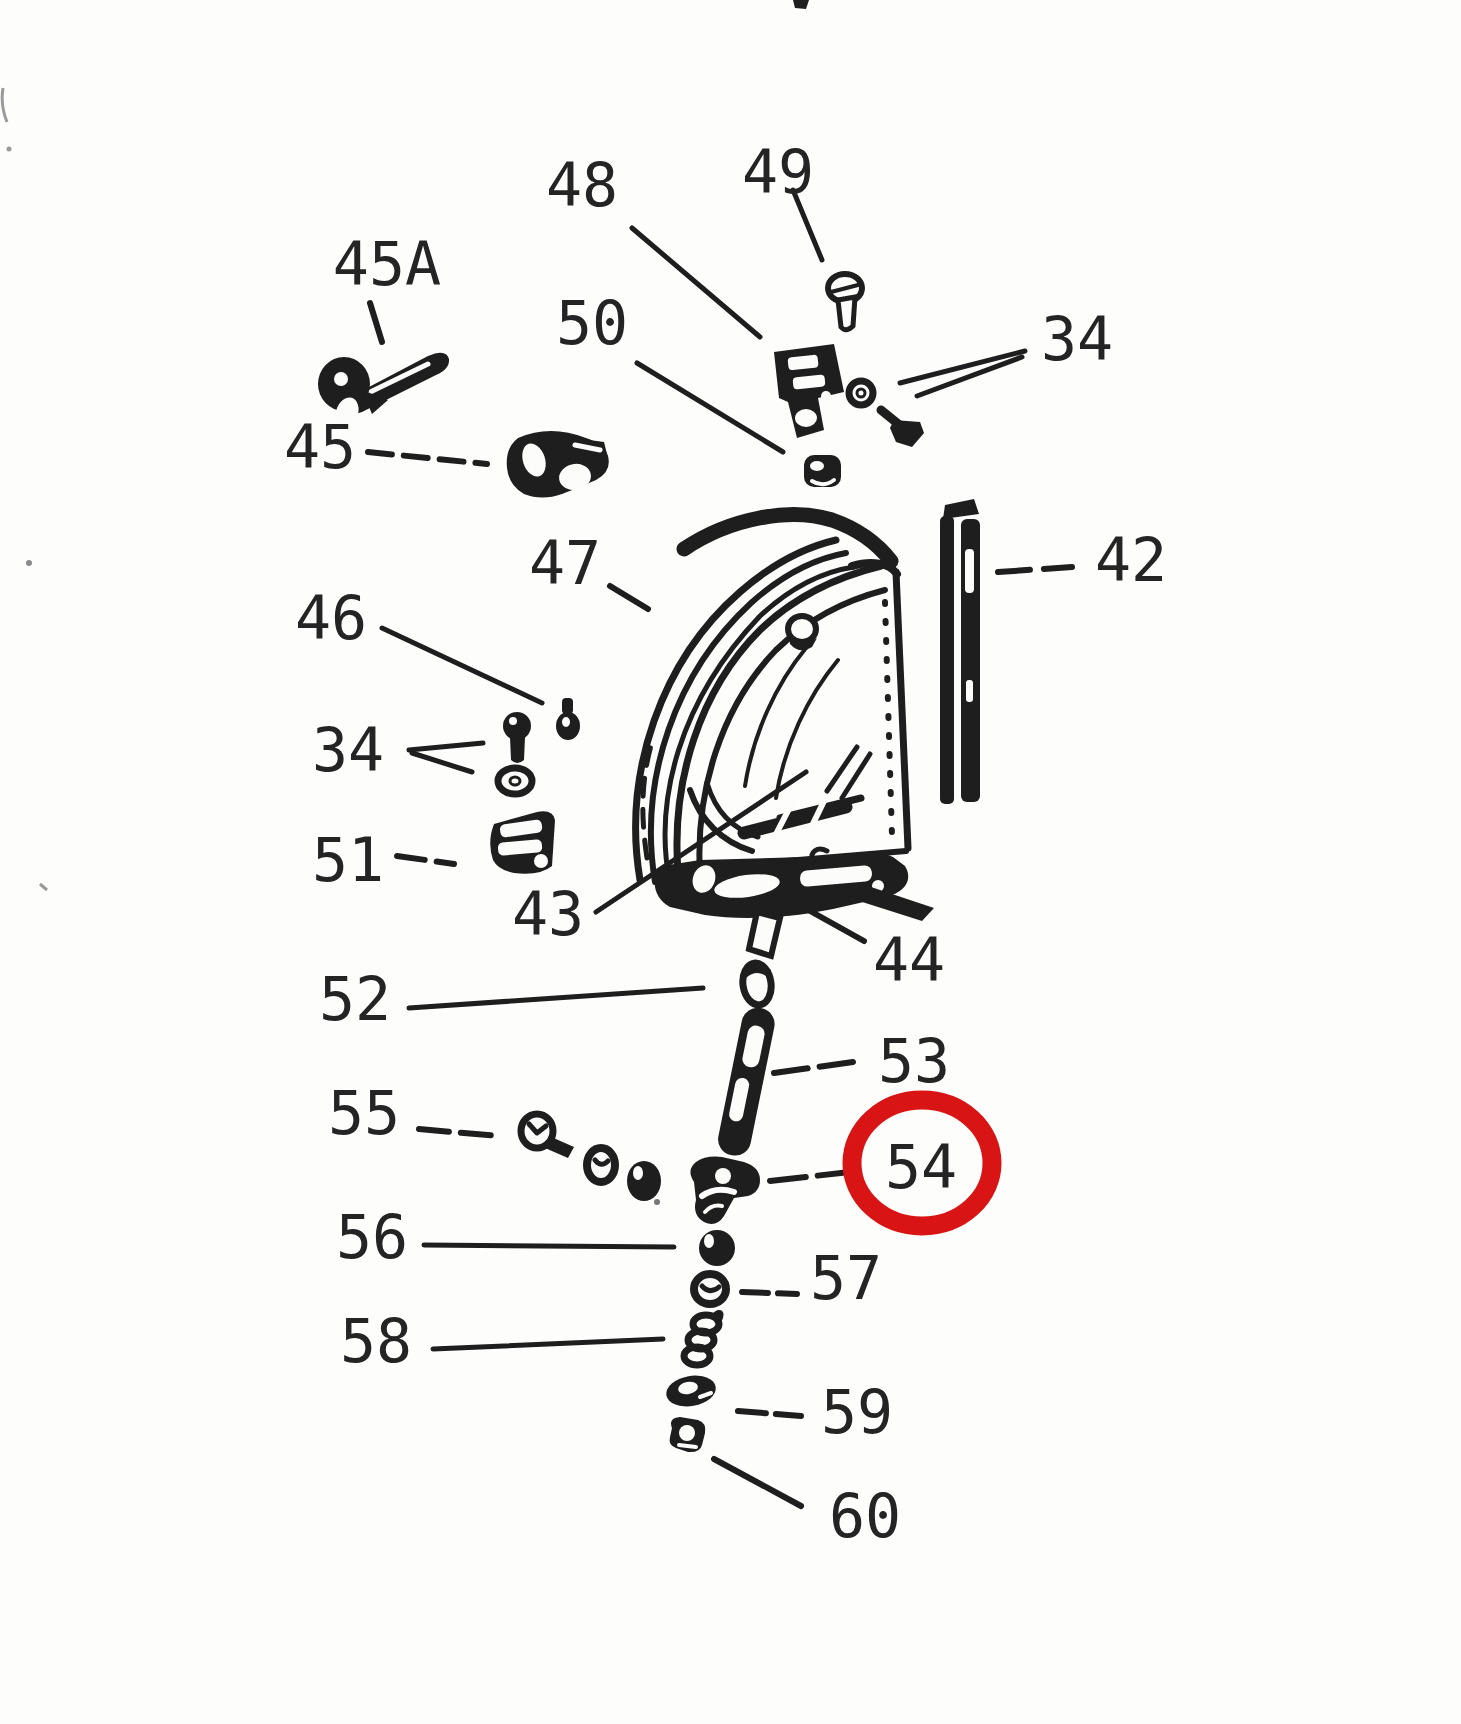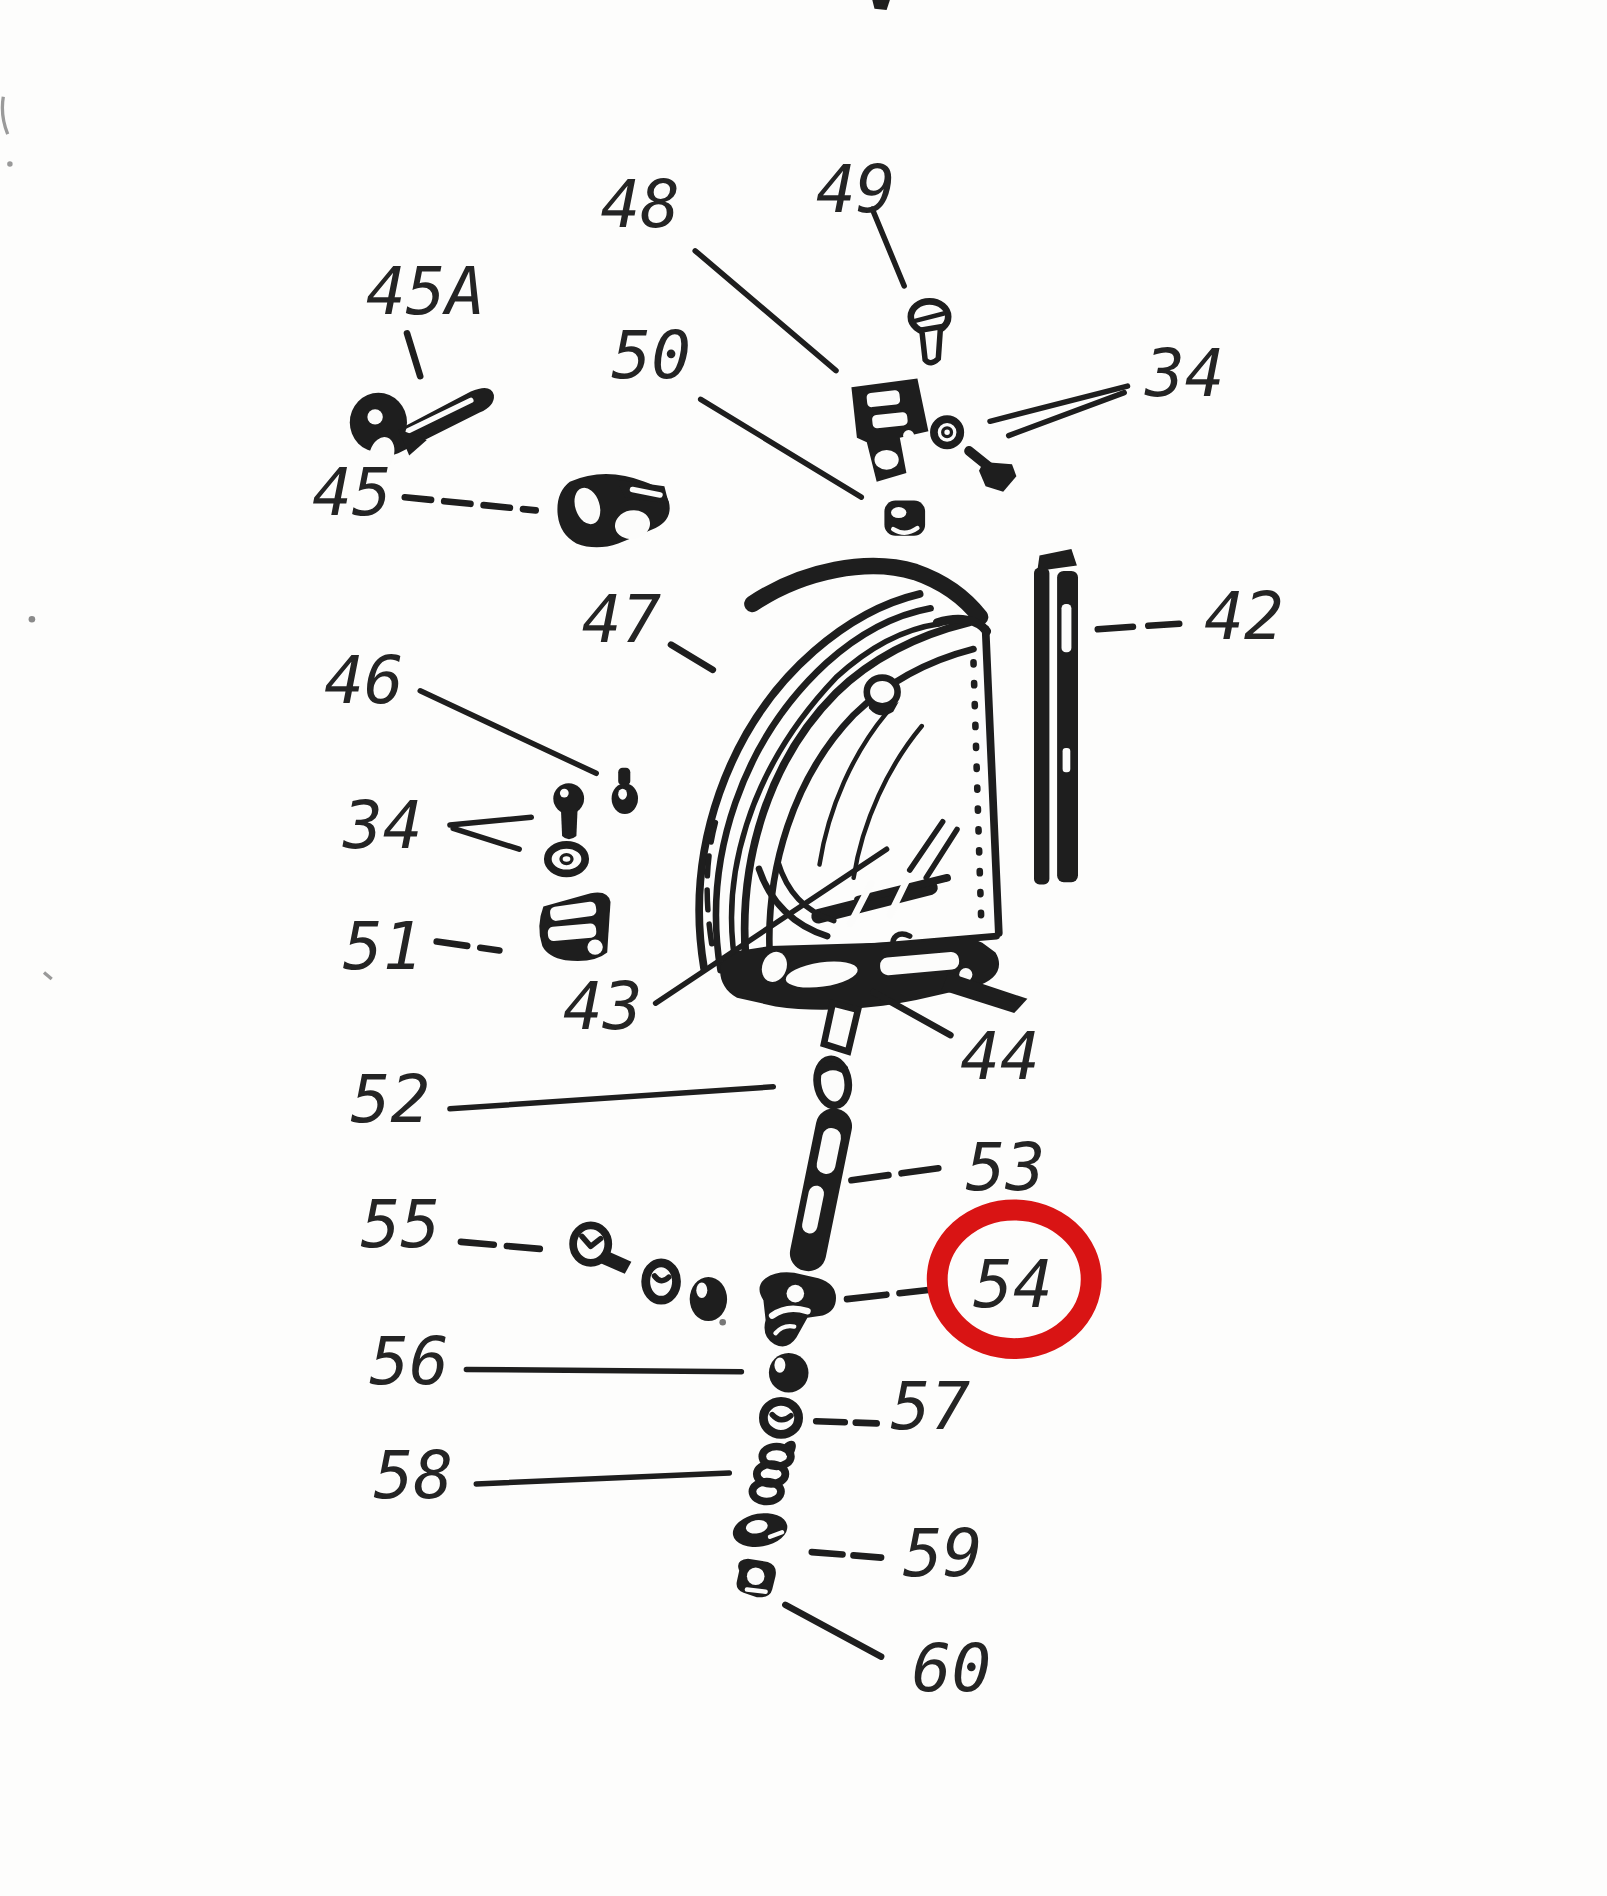--- a/index.html
+++ b/index.html
@@ -1,16 +1,16 @@
 <!DOCTYPE html>
 <html><head>
 <meta charset="utf-8">
 <style>
   html,body{margin:0;padding:0;background:#ffffff;}
-  .page{position:relative;width:1461px;height:1724px;background:#fdfdfc;overflow:hidden;font-style:italic;}
+  .page{position:relative;width:1461px;height:1724px;background:#fdfdfc;overflow:hidden;}
   svg{display:block;}
   .ink-line{stroke:#1e1e1e;fill:none;stroke-linecap:round;stroke-linejoin:round;}
   .paper-line{stroke:#fcfcfb;fill:none;stroke-linecap:round;}
   .ink-fill{fill:#1e1e1e;stroke:none;}
   .paper-fill{fill:#fcfcfb;stroke:none;}
   text.callout{font-family:"DejaVu Sans Mono","Liberation Mono",monospace;font-size:60px;fill:#242424;text-anchor:middle;}
 </style>
 </head>
 <body>
 

